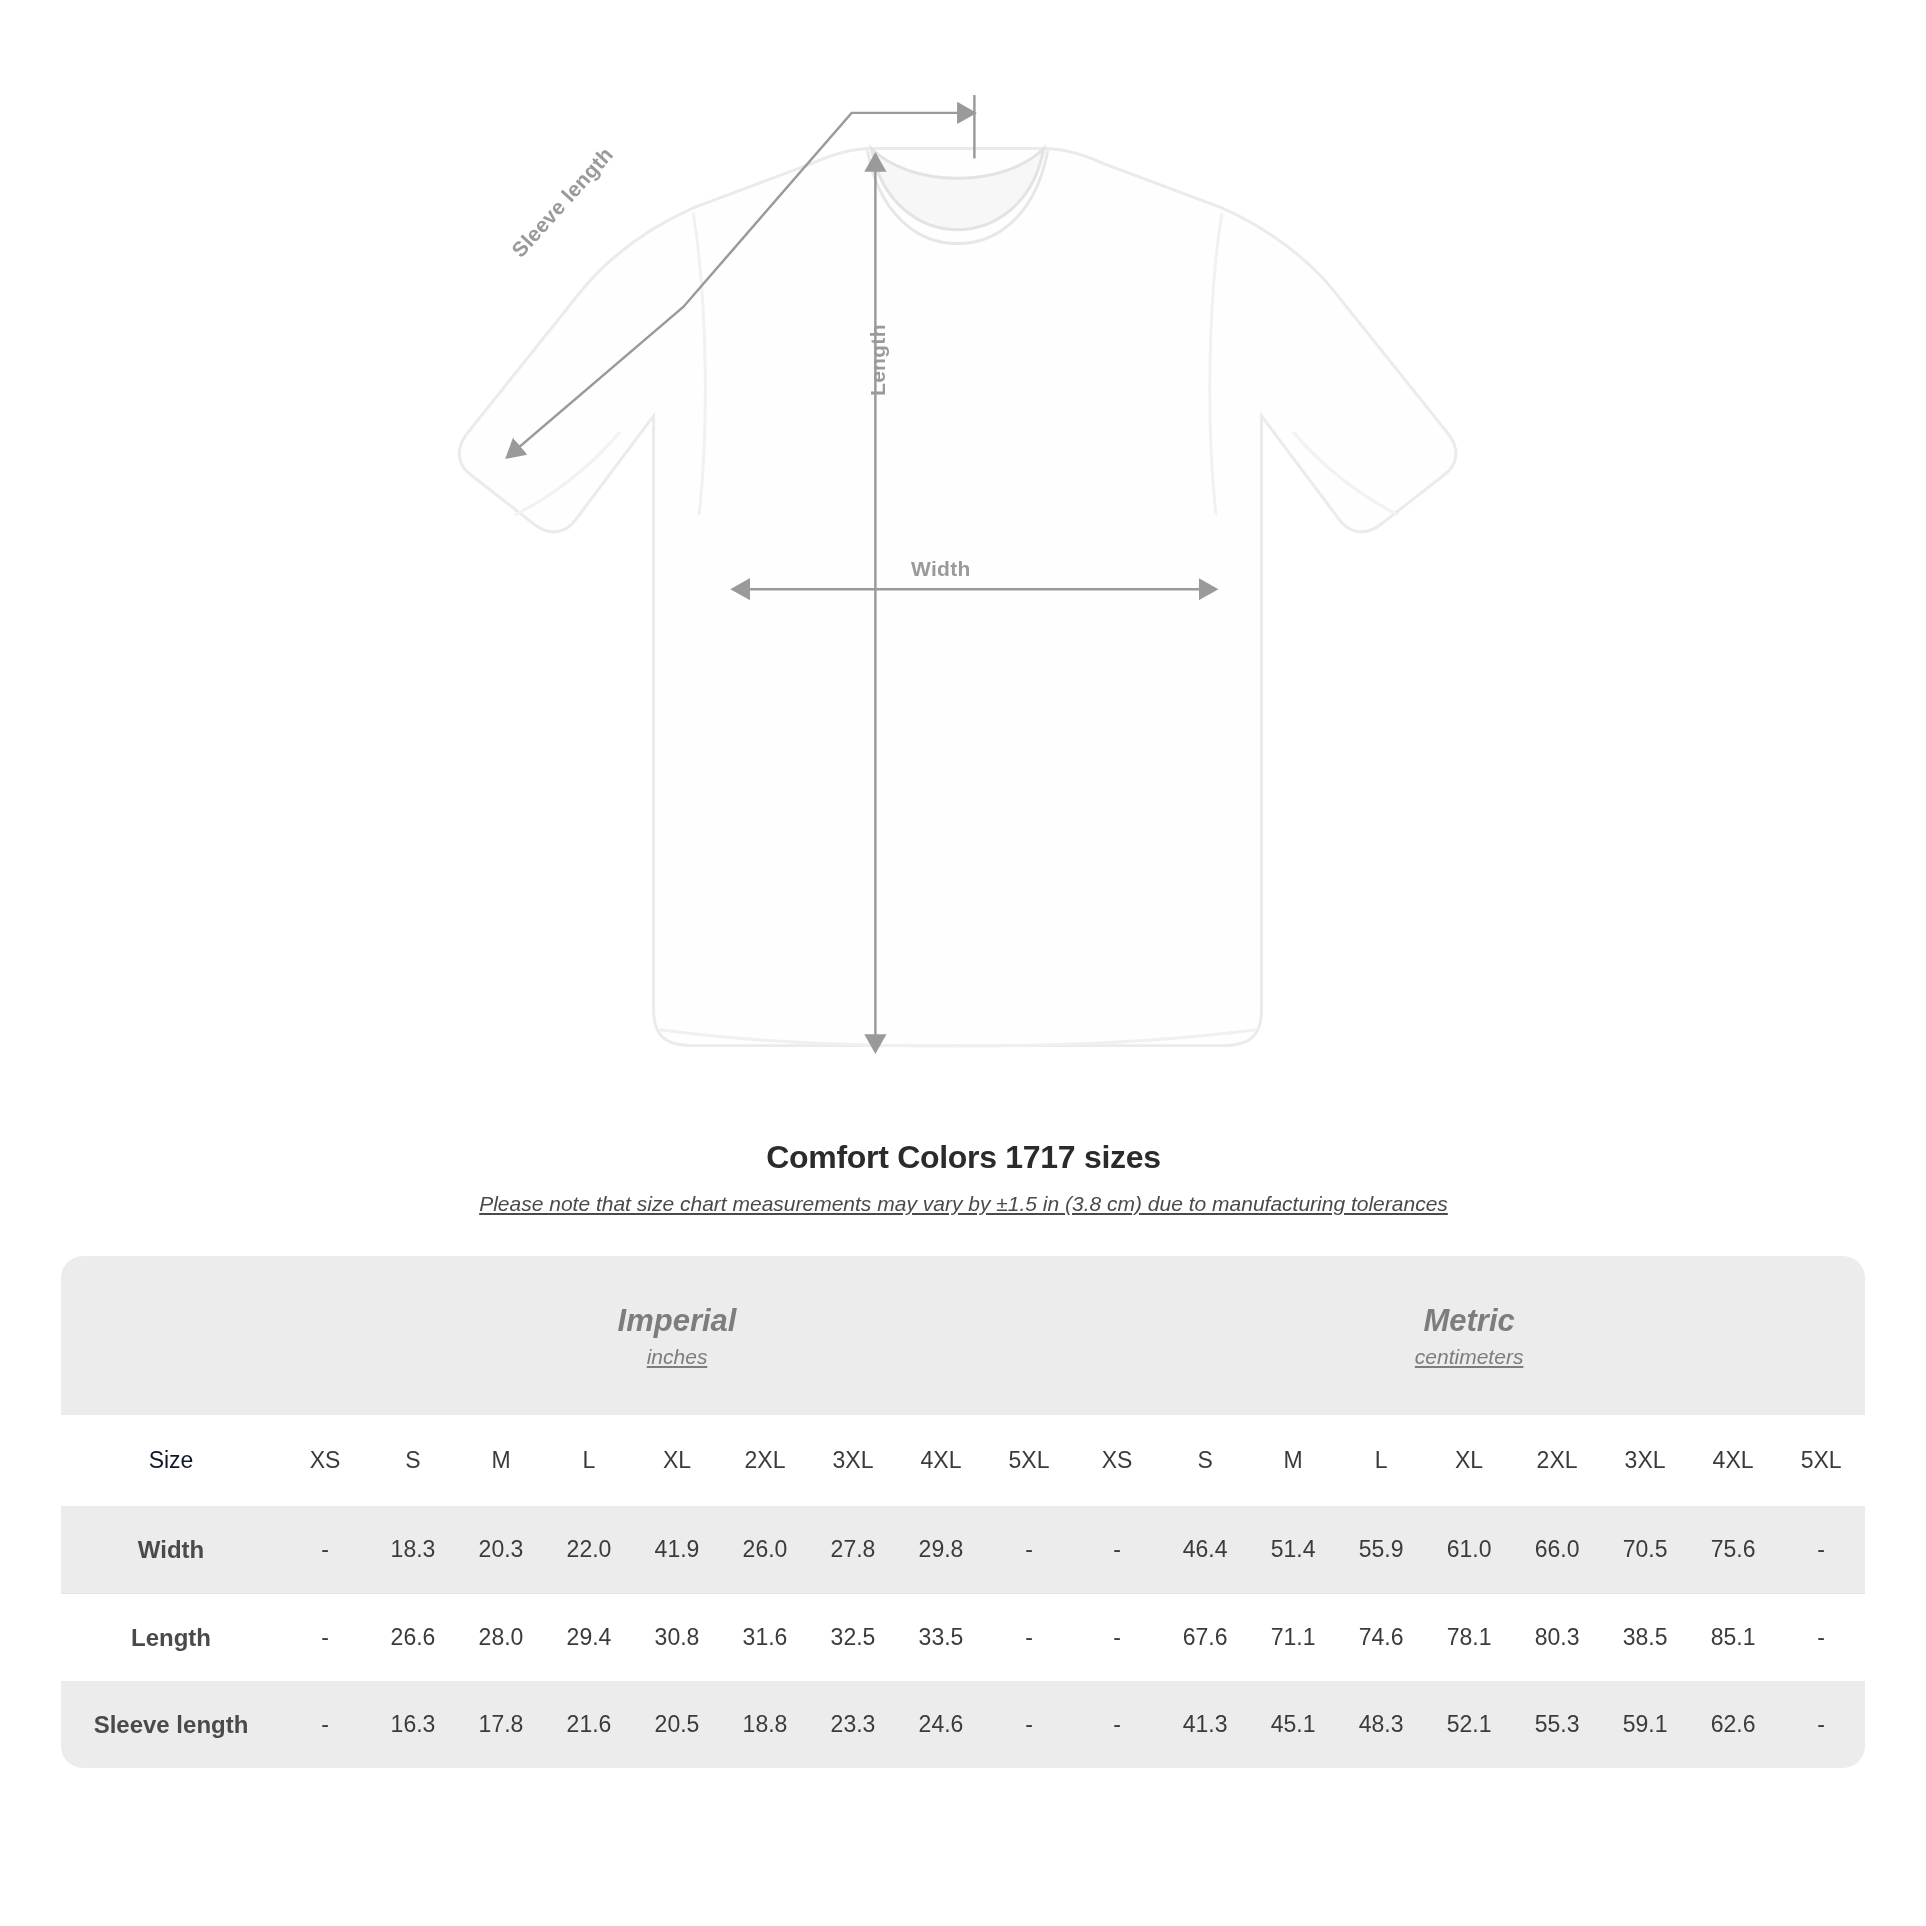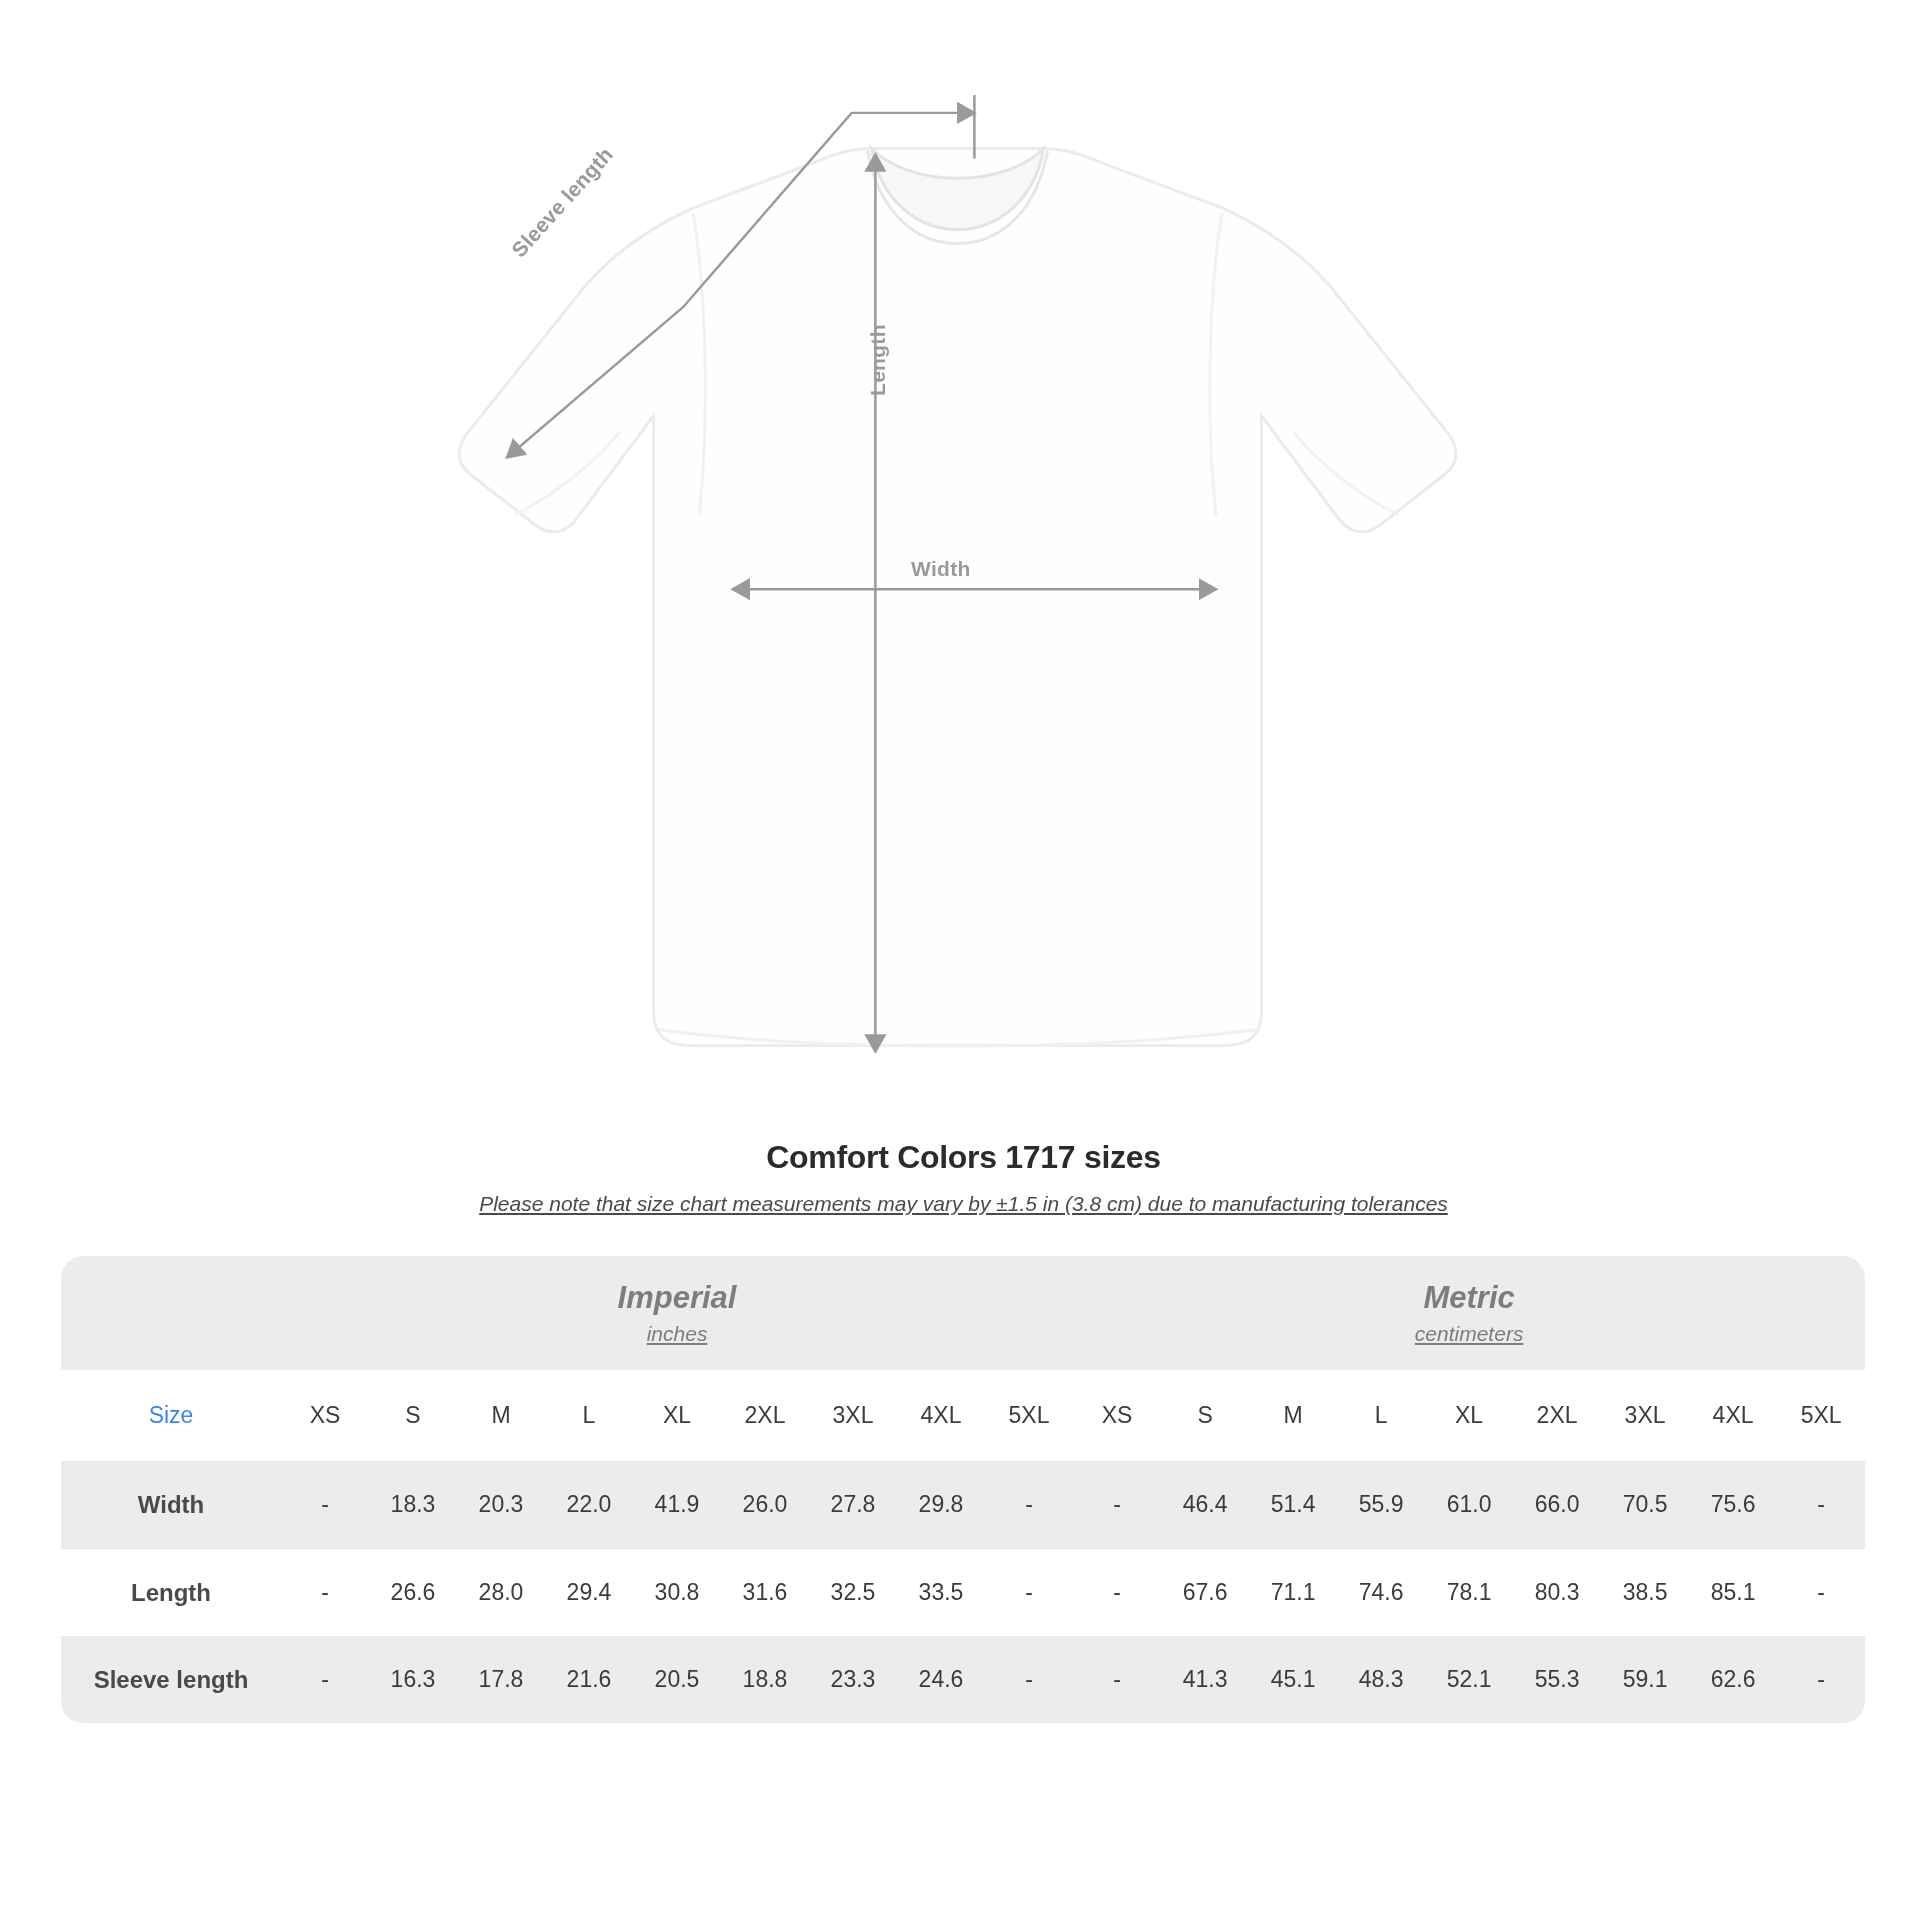--- a/index.html
+++ b/index.html
@@ -84,21 +84,21 @@
   table.size-table td, table.size-table th {
     text-align: center;
     font-size: 23px;
     color: #3b3b3b;
     font-weight: normal;
     border: 0;
     padding: 0;
   }
 
   .unit-cell {
-    height: 114px;
+    height: 159px;
     background: #ececec;
     vertical-align: middle;
   }
   .unit-cell.first {
     border-top-left-radius: 22px;
   }
   .unit-cell.last {
     border-top-right-radius: 22px;
   }
   .unit-name {
@@ -117,21 +117,21 @@
 
   .head-row td {
     height: 91px;
     background: #ffffff;
     font-weight: bold;
     color: #555555;
     font-size: 24px;
     border-bottom: 1px solid #e6e6e6;
   }
   .head-row td.rowhead {
-    color: #3b82f6;
+    color: #0f172a;
   }
 
   .data-row td {
     height: 87px;
     border-bottom: 1px solid #e6e6e6;
   }
   .data-row.shaded td {
     background: #ececec;
     border-bottom: 1px solid #e3e3e3;
   }

